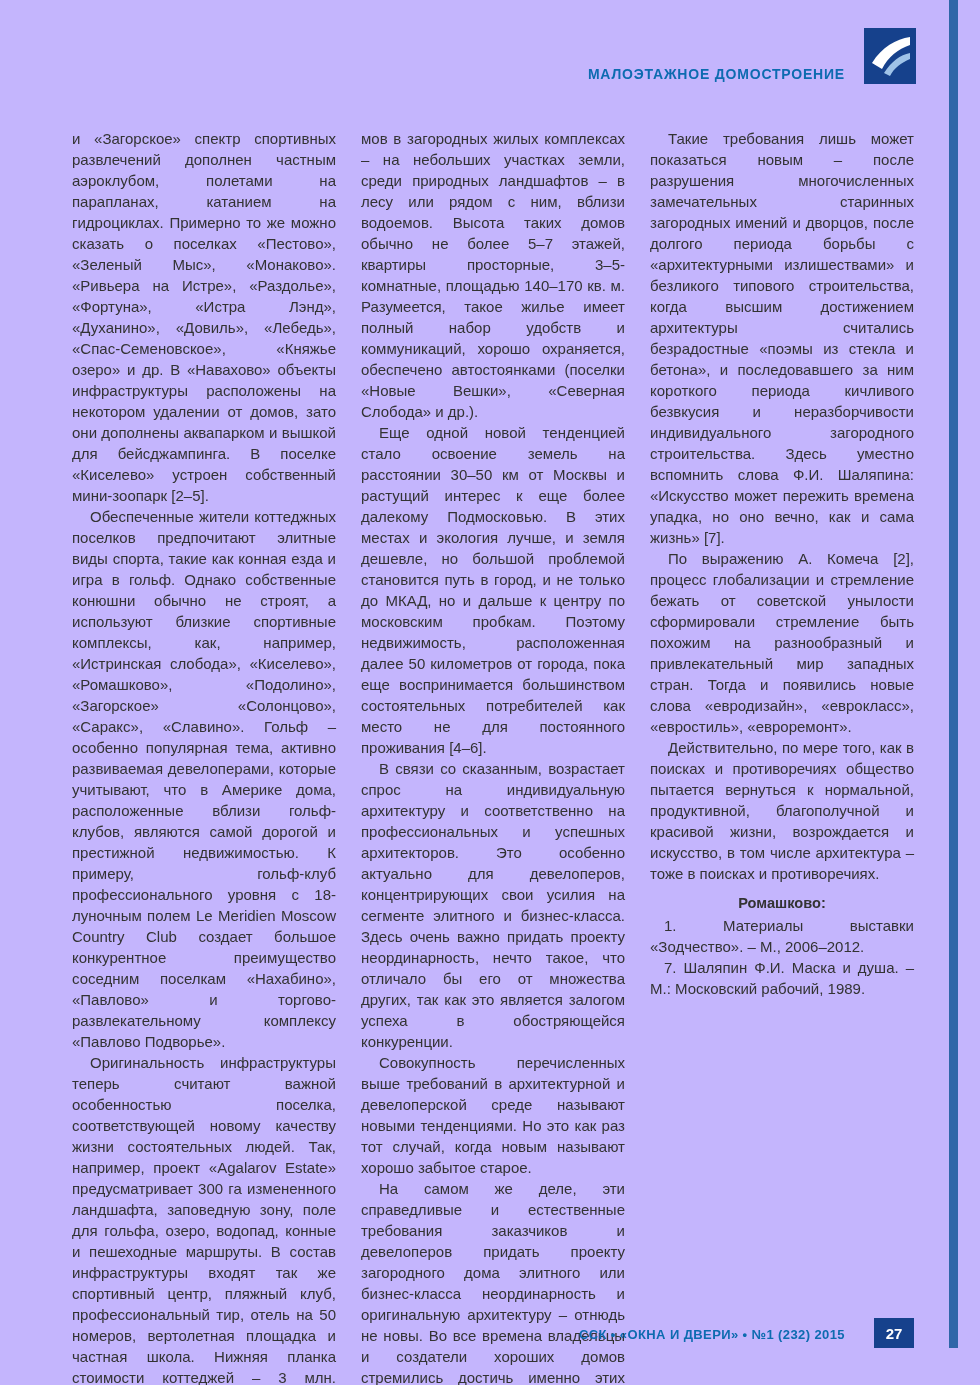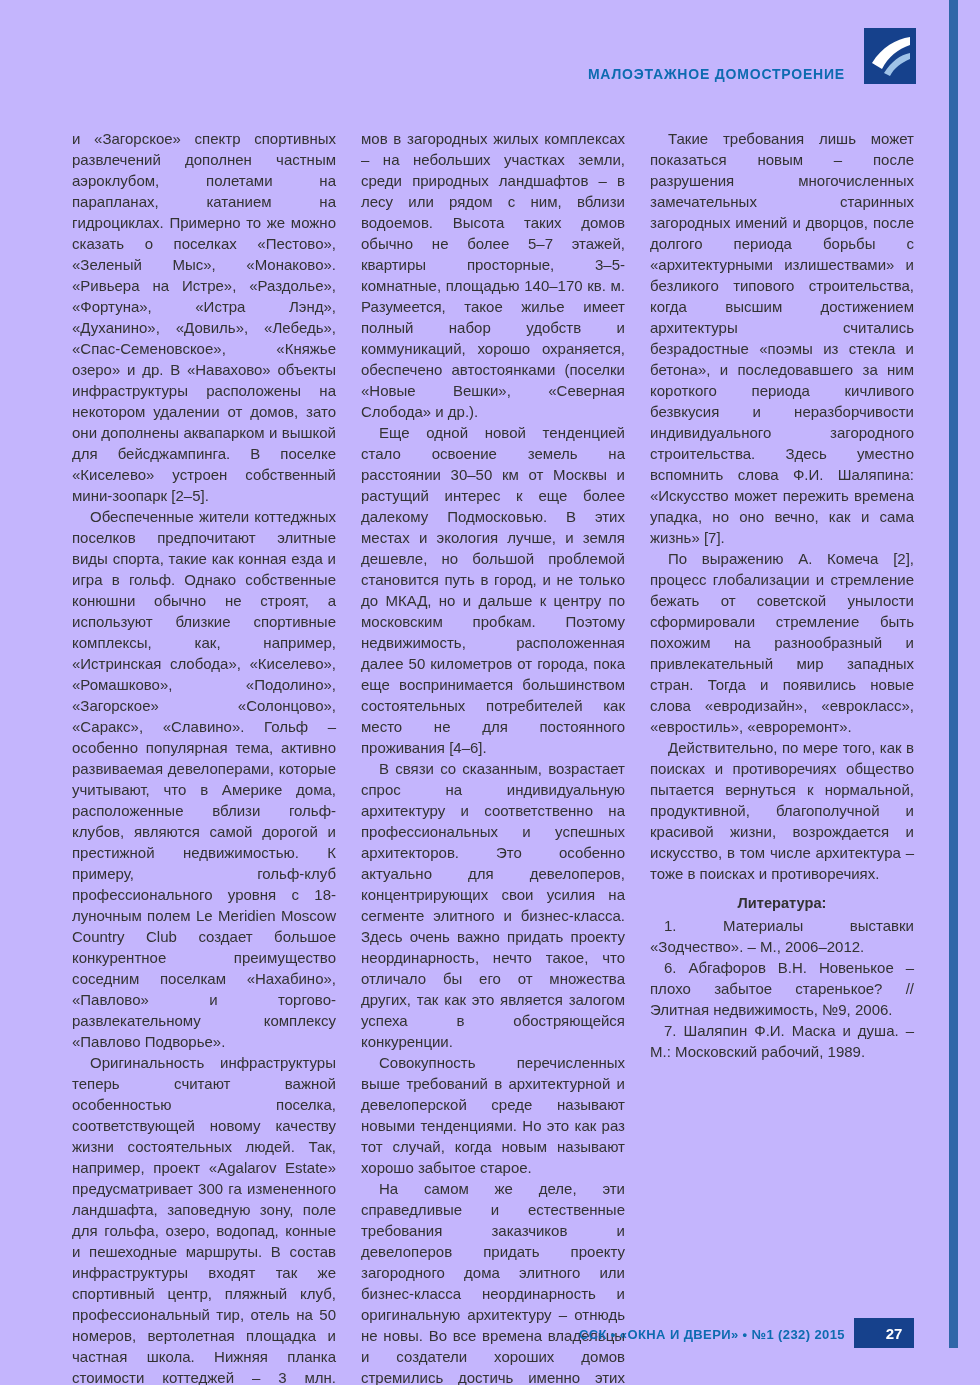--- a/index.html
+++ b/index.html
@@ -99,21 +99,20 @@
     right: 66px;
     width: 40px;
     height: 30px;
     background: #16418c;
     color: #ffffff;
     font-size: 15px;
     font-weight: bold;
     display: flex;
     align-items: center;
     justify-content: center;
-    padding-left: 20px;
   }
 </style>
 </head>
 <body>
 
 <div class="page">
 
   <div class="accent-bar"></div>
 
   <div class="section-title">МАЛОЭТАЖНОЕ ДОМОСТРОЕНИЕ</div>
@@ -140,23 +139,22 @@
       <p>В связи со сказанным, возрастает спрос на индивидуальную архитектуру и соответственно на профессиональных и успешных архитекторов. Это особенно актуально для девелоперов, концентрирующих свои усилия на сегменте элитного и бизнес-класса. Здесь очень важно придать проекту неординарность, нечто такое, что отличало бы его от множества других, так как это является залогом успеха в обостряющейся конкуренции.</p>
       <p>Совокупность перечисленных выше требований в архитектурной и девелоперской среде называют новыми тенденциями. Но это как раз тот случай, когда новым называют хорошо забытое старое.</p>
       <p>На самом же деле, эти справедливые и естественные требования заказчиков и девелоперов придать проекту загородного дома элитного или бизнес-класса неординарность и оригинальную архитектуру – отнюдь не новы. Во все времена владельцы и создатели хороших домов стремились достичь именно этих качеств: функциональности, оригинальности, гармонии, красоты, и теперь это вечное стремление возрождается в архитектуре и, в частности,</p>
     </section>
 
     <section class="col">
       <p>Такие требования лишь может показаться новым – после разрушения многочисленных замечательных старинных загородных имений и дворцов, после долгого периода борьбы с «архитектурными излишествами» и безликого типового строительства, когда высшим достижением архитектуры считались безрадостные «поэмы из стекла и бетона», и последовавшего за ним короткого периода кичливого безвкусия и неразборчивости индивидуального загородного строительства. Здесь уместно вспомнить слова Ф.И. Шаляпина: «Искусство может пережить времена упадка, но оно вечно, как и сама жизнь» [7].</p>
       <p>По выражению А. Комеча [2], процесс глобализации и стремление бежать от советской унылости сформировали стремление быть похожим на разнообразный и привлекательный мир западных стран. Тогда и появились новые слова «евродизайн», «еврокласс», «евростиль», «евроремонт».</p>
       <p>Действительно, по мере того, как в поисках и противоречиях общество пытается вернуться к нормальной, продуктивной, благополучной и красивой жизни, возрождается и искусство, в том числе архитектура – тоже в поисках и противоречиях.</p>
 
-      <h3 class="lit-heading">Литература:</h3>
+      <h3 class="lit-heading">Ромашково:</h3>
       <p class="lit">1. Материалы выставки «Зодчество». – М., 2006–2012.</p>
-      <p class="lit">6. Абгафоров В.Н. Новенькое – плохо забытое старенькое? // Элитная недвижимость, №9, 2006.</p>
       <p class="lit">7. Шаляпин Ф.И. Маска и душа. – М.: Московский рабочий, 1989.</p>
     </section>
 
   </main>
 
   <div class="journal-line">ССК • «ОКНА И ДВЕРИ» • №1 (232) 2015</div>
 
   <div class="page-badge">27</div>
 
 </div>

